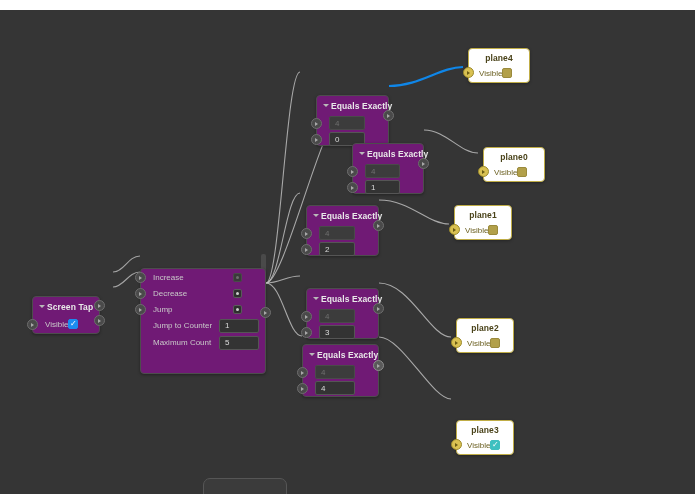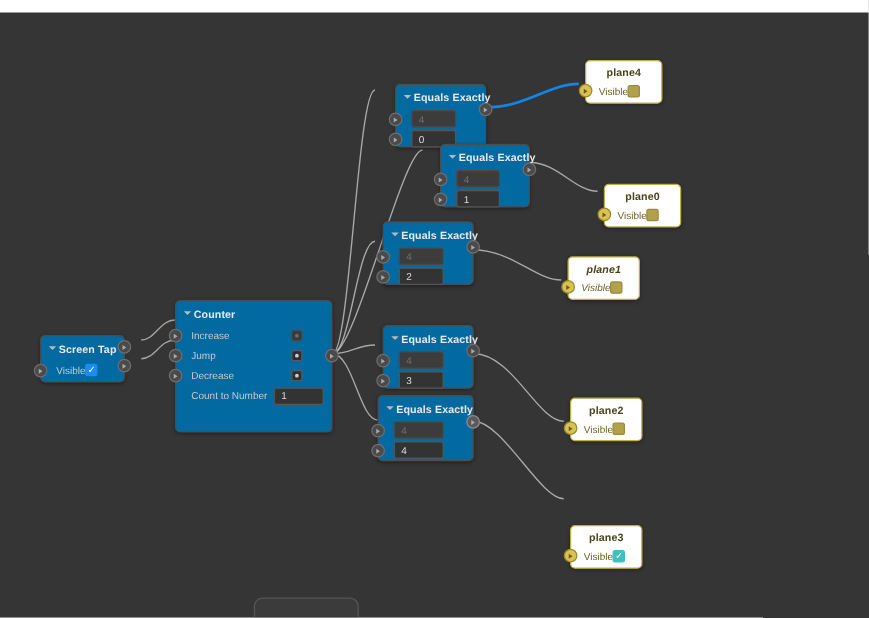--- a/index.html
+++ b/index.html
@@ -19,23 +19,24 @@
   }
   #wires{position:absolute;left:0;top:0;width:695px;height:484px;pointer-events:none;}
 
   
   .node{
     position:absolute;
     border-radius:4px;
     box-sizing:border-box;
   }
   .node.dark{
-    background:#0369a1;
+    background:#701a75;
     border:1px solid #4d4d4d;
     box-shadow:0 1px 3px rgba(0,0,0,.35);
+    margin-top:28px;
   }
   .node-title{
     color:#e9e9e9;
     font-size:8.5px;
     font-weight:bold;
     padding:5px 6px 4px 14px;
     letter-spacing:.1px;
     white-space:nowrap;
     position:relative;
   }
@@ -197,55 +198,55 @@
         <span class="row-label">Visible</span>
         <span class="row-right">
           <span class="cb on">✓</span>
         </span>
       </div>
       <span class="port out" style="top:3px;"></span>
       <span class="port out" style="top:18px;"></span>
     </div>
 
     <div class="node dark" style="left:140px;top:230px;width:126px;height:106px;">
-      <div class="node-title">
-        <span class="tri"></span>
-        <span>Counter</span>
-      </div>
       <div class="row">
         <span class="port in" style="top:3px;"></span>
         <span class="row-label">Increase</span>
         <span class="row-right">
             <span class="pulse dim">
               <i></i>
             </span>
           </span>
       </div>
       <div class="row">
         <span class="port in" style="top:3px;"></span>
-        <span class="row-label">Jump</span>
+        <span class="row-label">Decrease</span>
         <span class="row-right">
             <span class="pulse">
               <i></i>
             </span>
           </span>
       </div>
       <div class="row">
         <span class="port in" style="top:3px;"></span>
-        <span class="row-label">Decrease</span>
+        <span class="row-label">Jump</span>
         <span class="row-right">
             <span class="pulse">
               <i></i>
             </span>
           </span>
       </div>
       <div class="kv-row">
-        <span class="kv-label">Count to Number</span>
+        <span class="kv-label">Jump to Counter</span>
         <span class="kv-field field wide">1</span>
       </div>
+      <div class="kv-row">
+        <span class="kv-label">Maximum Count</span>
+        <span class="kv-field field wide">5</span>
+      </div>
       <span class="port out" style="top:38px;"></span>
     </div>
 
     <div class="node dark" style="left:316px;top:57px;width:73px;height:51px;">
       <div class="node-title">
         <span class="tri"></span>
         <span>Equals Exactly</span>
       </div>
       <div class="row">
         <span class="port in" style="top:3px;"></span>
@@ -341,21 +342,21 @@
       </div>
       <div class="row" style="padding-left:10px;">
         <span class="port in yellow" style="top:2px;"></span>
         <span class="row-label">Visible</span>
         <span class="row-right">
             <span class="cb off gold">✓</span>
           </span>
       </div>
     </div>
 
-    <div class="node gold" style="left:454px;top:195px;width:58px;height:35px;font-style:italic;">
+    <div class="node gold" style="left:454px;top:195px;width:58px;height:35px;">
       <div class="node-title">
         <span>plane1</span>
       </div>
       <div class="row" style="padding-left:10px;">
         <span class="port in yellow" style="top:2px;"></span>
         <span class="row-label">Visible</span>
         <span class="row-right">
             <span class="cb off gold">✓</span>
           </span>
       </div>

